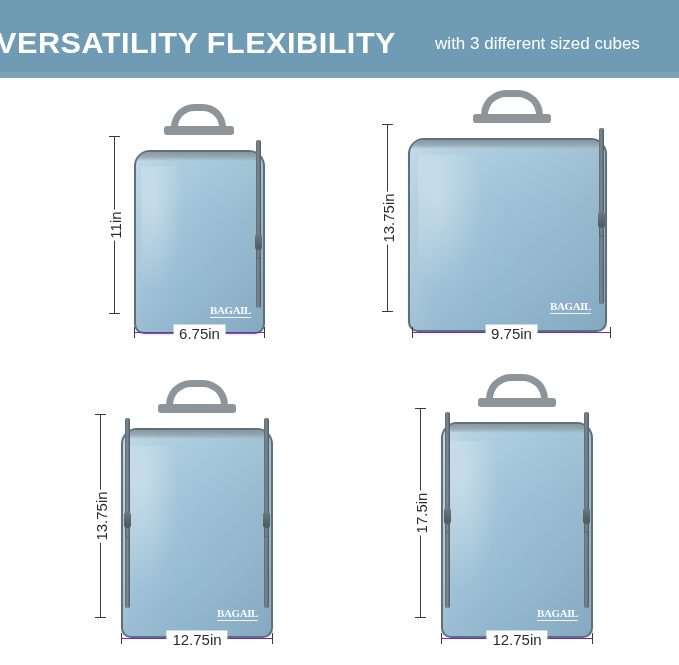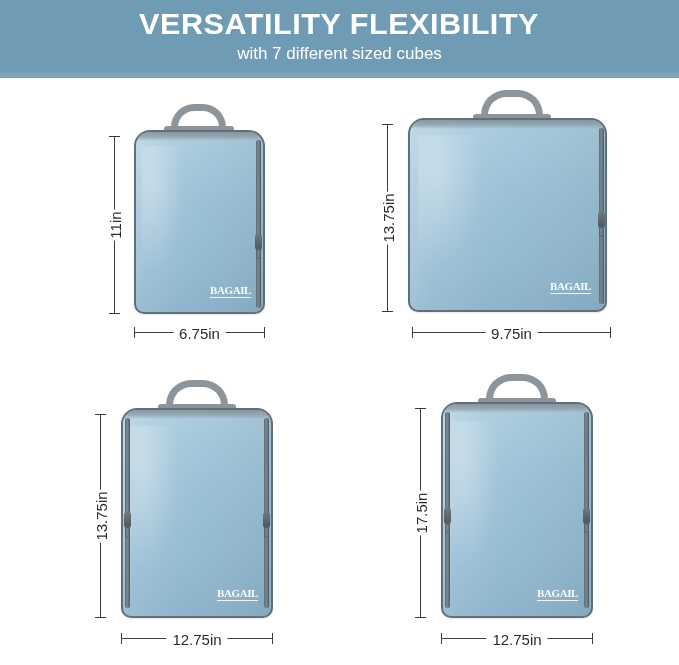--- a/index.html
+++ b/index.html
@@ -17,24 +17,24 @@
 
   
   .banner {
     position: absolute;
     left: 0; top: 0;
     width: 679px;
     height: 78px;
     background: #6f9bb4;
     box-sizing: border-box;
     display: flex;
-    flex-direction: column;
     align-items: center;
     justify-content: flex-start;
     padding-top: 7px;
+    gap: 43px;
   }
   .banner::after {
     content: "";
     position: absolute;
     left: 0; bottom: 0;
     width: 100%;
     height: 6px;
     background: #7fa5bb;
     opacity: .75;
   }
@@ -90,20 +90,21 @@
         rgba(0,0,0,.07) 100%),
       linear-gradient(180deg,
         #a9cbde 0%,
         #9dc2d7 35%,
         #96bcd3 72%,
         #8fb5cd 100%);
     border: 2px solid #5f707a;
     border-radius: 16px 16px 10px 10px;
     box-shadow: 0 1px 2px rgba(0,0,0,.10);
     overflow: hidden;
+    margin-top: 20px;
   }
   
   .cube::before {
     content: "";
     position: absolute;
     left: 0; right: 0; top: 0;
     height: 9px;
     background: linear-gradient(180deg, #7d8d96 0%, #93a3ab 55%, rgba(160,190,208,0) 100%);
     opacity: .85;
   }
@@ -202,21 +203,21 @@
     background: #ffffff;
     color: #2b2b2b;
     font-size: 15px;
     padding: 4px 2px;
     white-space: nowrap;
   }
 
   .dim-h {
     position: absolute;
     height: 1px;
-    background: #404040;
+    background: #6d28d9;
   }
   .dim-h .cap-l, .dim-h .cap-r {
     position: absolute;
     top: -5px;
     width: 1px;
     height: 11px;
     background: #3a3a3a;
   }
   .dim-h .cap-l { left: 0; }
   .dim-h .cap-r { right: 0; }
@@ -230,21 +231,21 @@
     font-size: 15px;
     padding: 0 6px;
     white-space: nowrap;
   }
 </style>
 </head>
 <body>
 
 <div class="banner">
   <div class="banner-title">VERSATILITY FLEXIBILITY</div>
-  <div class="banner-sub">with 7 different sized cubes</div>
+  <div class="banner-sub">with 3 different sized cubes</div>
 </div>
 
 <div class="cube-grid">
 
   <div class="cell cell-tl">
     <div class="product" style="left:0;top:0;width:339px;height:292px;">
 
       <div class="handle" style="left:171px; top:26px; width:55px; height:26px;"></div>
       <div class="handle-base" style="left:164px; top:48px; width:70px; height:9px;"></div>
 

